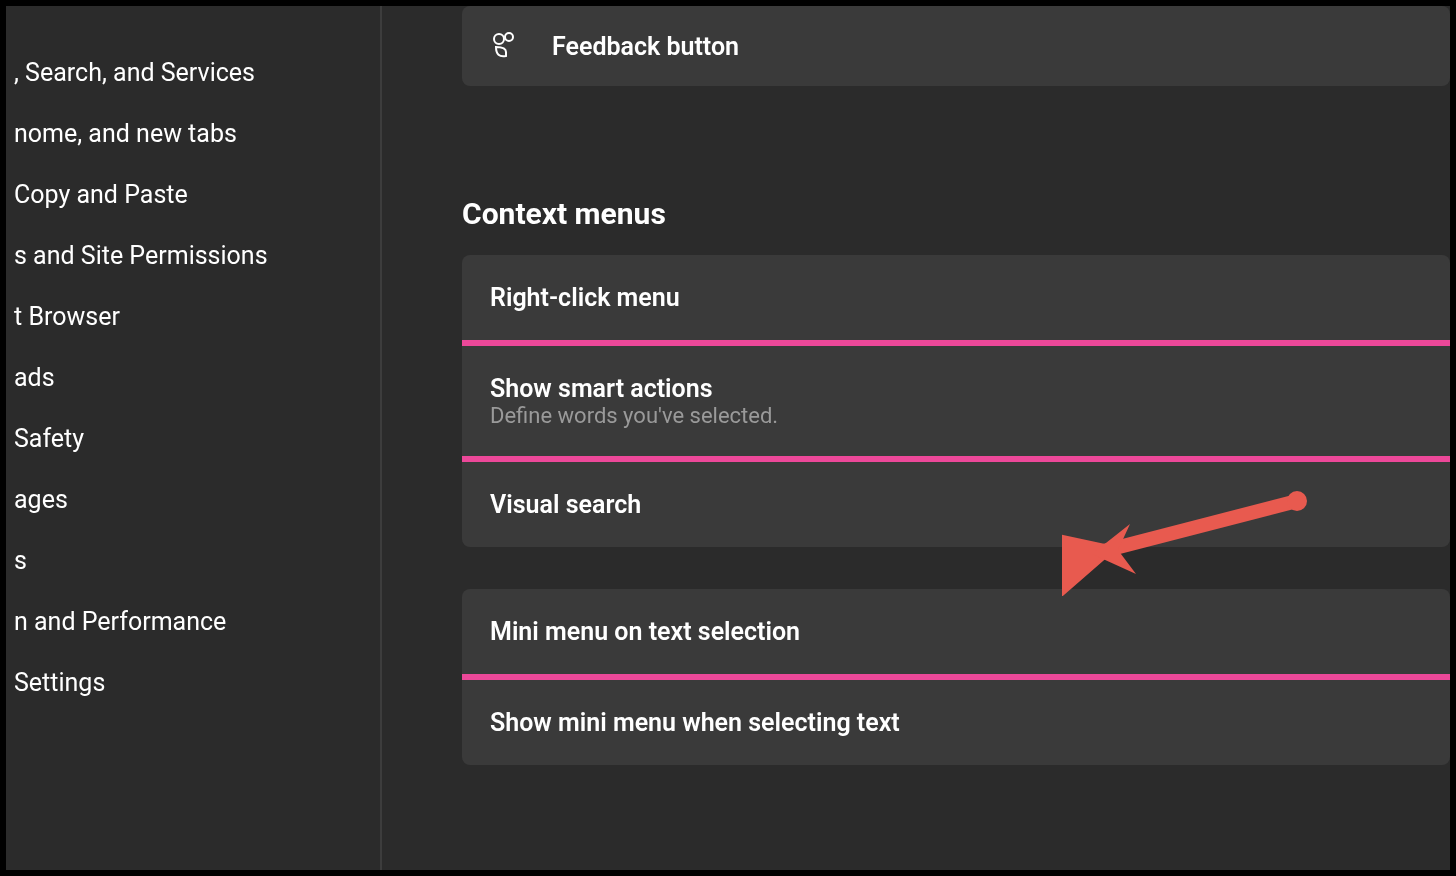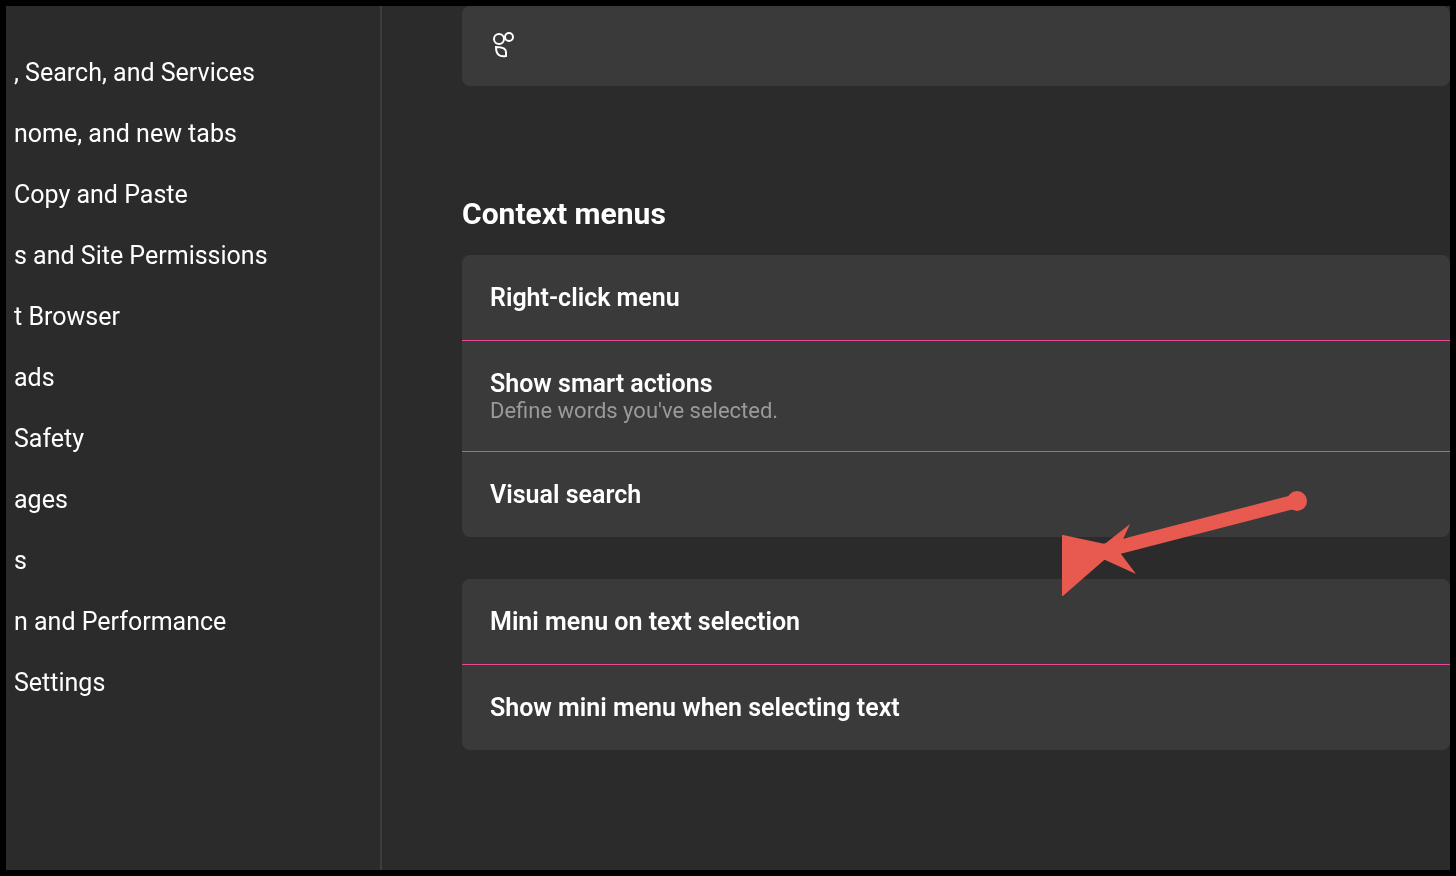--- a/index.html
+++ b/index.html
@@ -74,21 +74,21 @@
     font-size: 25px;
     font-weight: 600;
   }
   .section-title {
     font-size: 30px;
     font-weight: 700;
     margin-bottom: 24px;
   }
   .setting-row {
     padding: 28px 28px;
-    border-bottom: 1px solid #ec4899;
+    border-bottom: 6px solid #ec4899;
   }
   .setting-row:last-child {
     border-bottom: none;
   }
   .setting-title {
     font-size: 25px;
     font-weight: 600;
     color: #ffffff;
   }
   .setting-sub {
@@ -128,20 +128,21 @@
   <div class="main">
 
     <div class="feedback-card">
       <span class="feedback-icon">
         <svg viewBox="0 0 32 32" width="32" height="32">
           <circle cx="9" cy="9" r="5" fill="none" stroke="#fff" stroke-width="2"></circle>
           <circle cx="19" cy="7" r="4" fill="none" stroke="#fff" stroke-width="2"></circle>
           <path d="M12 15 Q12 26 22 24 L22 20 Q22 15 12 15 Z" fill="none" stroke="#fff" stroke-width="2" transform="translate(-6,2)"></path>
         </svg>
       </span>
+      <span class="feedback-label">Feedback button</span>
     </div>
 
     <div class="section-title">Context menus</div>
 
     <div class="card-group">
       <div class="setting-row">
         <div class="setting-title">Right-click menu</div>
       </div>
       <div class="setting-row">
         <div class="setting-title">Show smart actions</div>

